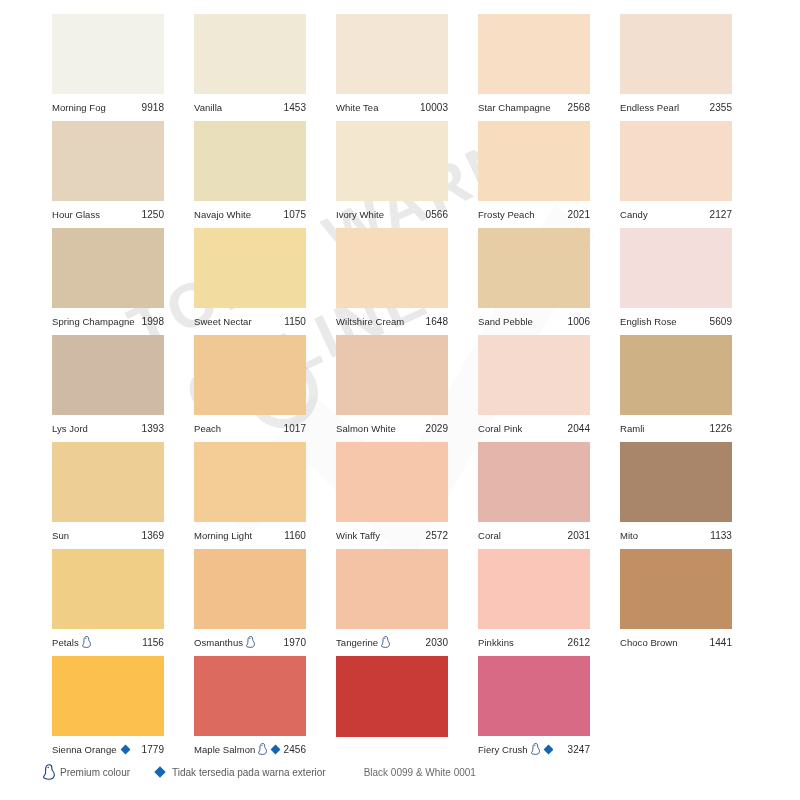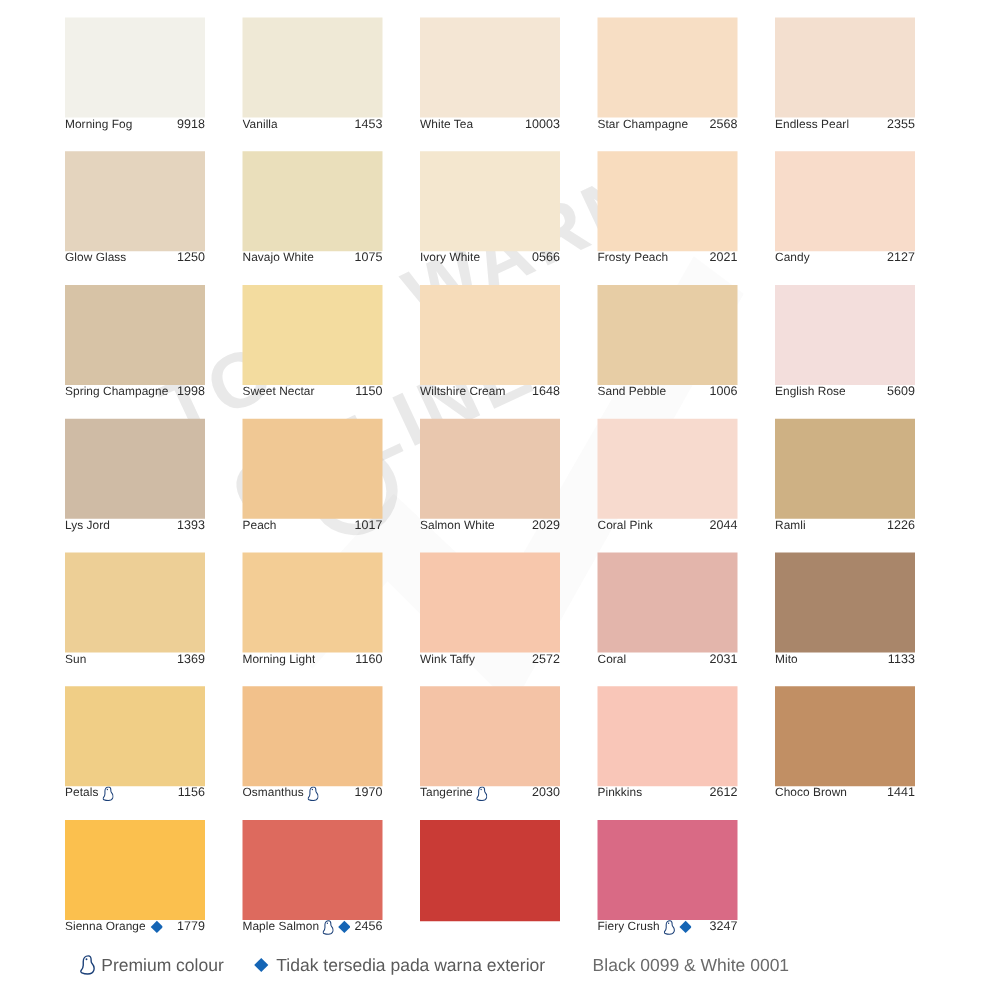--- a/index.html
+++ b/index.html
@@ -92,21 +92,21 @@
     flex-direction: column;
     justify-content: flex-start;
   }
   .swatch-chip {
     width: 112px;
     height: 81px;
   }
   .swatch-label {
     height: 28px;
     display: flex;
-    align-items: flex-start;
+    align-items: center;
     justify-content: space-between;
     font-size: 9.5px;
     color: #2b2b2b;
     white-space: nowrap;
     letter-spacing: 0.05px;
   }
   .swatch-name {
     display: flex;
     align-items: center;
     gap: 2px;
@@ -135,26 +135,26 @@
     background: #1565b5;
     transform: rotate(45deg);
     flex: none;
     margin-left: 3px;
     margin-right: 1px;
   }
 
   
   #legend {
     position: absolute;
-    left: 64px;
+    left: 43px;
     top: 764px;
     width: 700px;
     display: flex;
     align-items: center;
-    font-size: 14px;
+    font-size: 10px;
     color: #5a5a5a;
     z-index: 10;
   }
   .legend-item {
     display: flex;
     align-items: center;
     gap: 5px;
     white-space: nowrap;
   }
   #legend-premium { margin-right: 26px; }
@@ -232,21 +232,21 @@
           <span class="swatch-name">
             <span>Endless Pearl</span>
           </span>
           <span class="swatch-code">2355</span>
         </div>
       </div>
       <div class="swatch-cell">
         <div class="swatch-chip" style="background: rgb(228, 212, 190);"></div>
         <div class="swatch-label">
           <span class="swatch-name">
-            <span>Glow Glass</span>
+            <span>Hour Glass</span>
           </span>
           <span class="swatch-code">1250</span>
         </div>
       </div>
       <div class="swatch-cell">
         <div class="swatch-chip" style="background: rgb(234, 223, 187);"></div>
         <div class="swatch-label">
           <span class="swatch-name">
             <span>Navajo White</span>
           </span>

